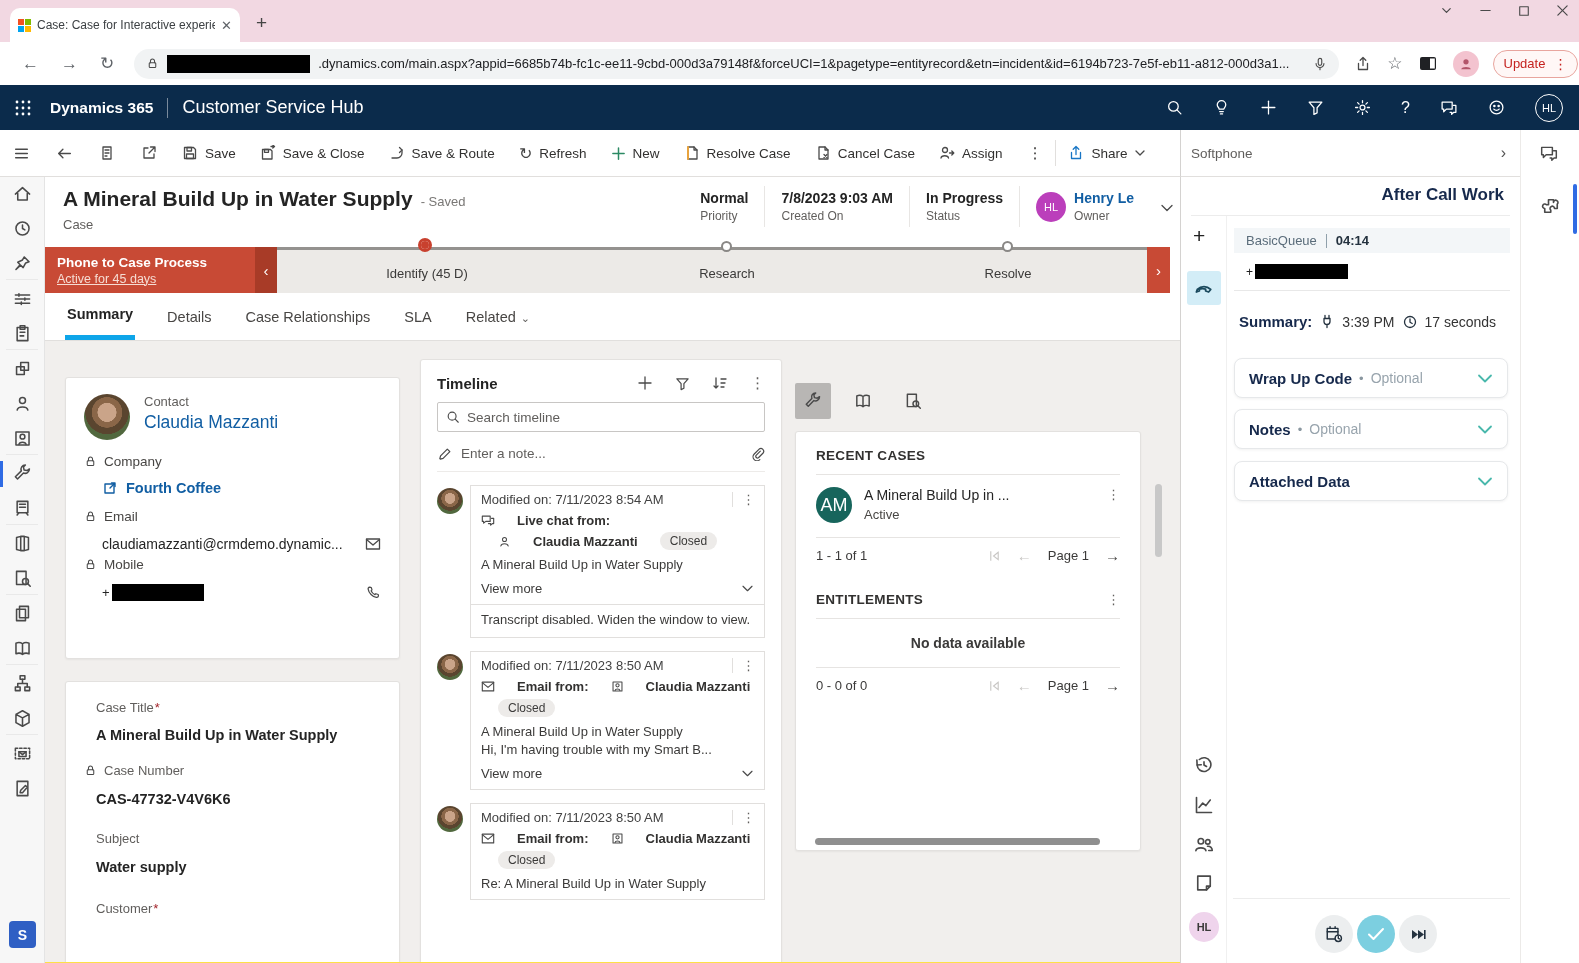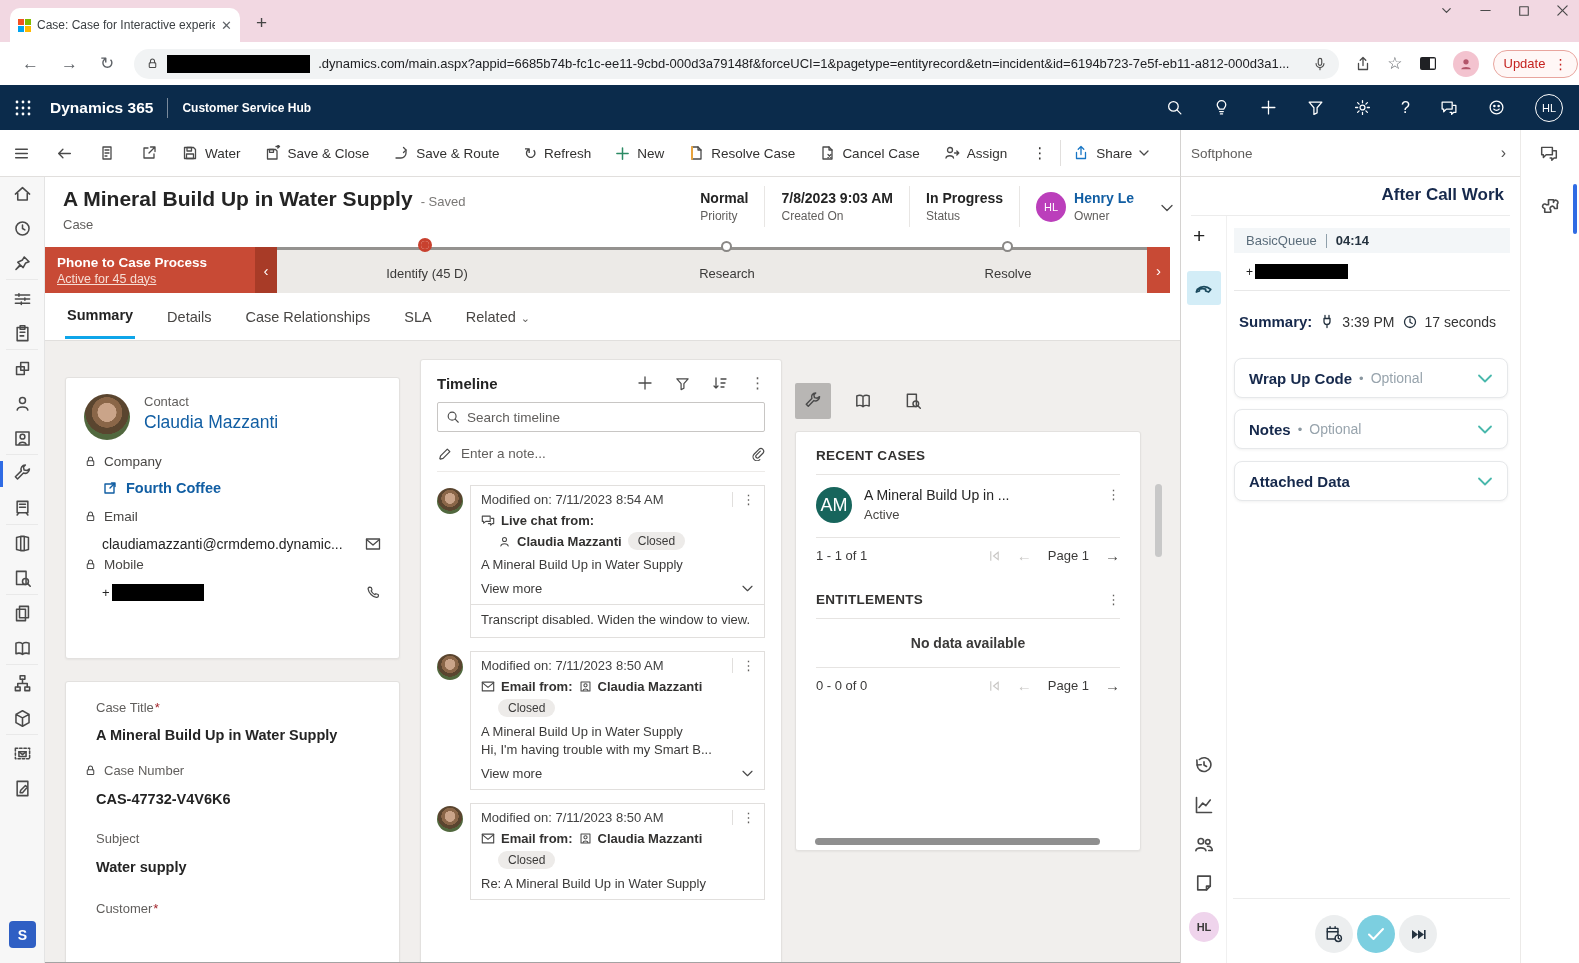--- a/index.html
+++ b/index.html
@@ -21,42 +21,42 @@
 .nav-glyph{font-size:17px;color:#5f6368;margin-left:22px;}
 .urlpill{margin-left:20px;width:1205px;height:30px;background:#f1f3f4;border-radius:15px;display:flex;align-items:center;padding:0 12px;}
 .url-text{font-size:13px;color:#202124;white-space:nowrap;overflow:hidden;flex:1;}
 .addr-ic{margin-left:16px;}
 .browser-avatar{width:26px;height:26px;border-radius:50%;background:#f3c3cf;display:flex;align-items:center;justify-content:center;margin-left:16px;}
 .update-pill{margin-left:14px;height:28px;border:1px solid #e8a59e;border-radius:14px;background:#fff7f6;display:flex;align-items:center;padding:0 10px;gap:8px;color:#c5221f;font-size:13px;}
 
 #d365bar{left:0;top:85px;width:1579px;height:45px;background:#0b2b4b;display:flex;align-items:center;color:#fff;}
 .brand{font-size:15.5px;font-weight:bold;margin-left:18px;}
 .hdr-div{width:1px;height:20px;background:rgba(255,255,255,.45);margin:0 14px;}
-.appname{font-size:12px;font-weight:bold;}
+.appname{font-size:18px;}
 .nav-icons{margin-left:auto;display:flex;align-items:center;gap:30px;margin-right:16px;}
 .hl-badge{width:28px;height:28px;border:1.5px solid #fff;border-radius:50%;display:flex;align-items:center;justify-content:center;font-size:11px;color:#fff;}
 
 #cmdbar{left:0;top:130px;width:1180px;height:47px;background:#fff;border-bottom:1px solid #e1dfdd;display:flex;align-items:center;}
 .cmd{display:flex;align-items:center;gap:7px;padding:0 12px;font-size:13.5px;color:#323130;height:100%;}
 .cmd-ic-only{padding:0 13px;}
 .vsep{width:1px;height:26px;background:#e1dfdd;}
 #sphead{left:1180px;top:130px;width:340px;height:47px;background:#fff;border-left:1px solid #d4d2d0;border-bottom:1px solid #e1dfdd;display:flex;align-items:center;}
 #sphead .t{font-size:13.5px;color:#605e5c;margin-left:10px;}
 #sphead .ch{margin-left:auto;margin-right:14px;color:#555;font-size:16px;}
 
 #rrail{left:1520px;top:130px;width:59px;height:833px;background:#fff;border-left:1px solid #eceae8;}
 #rrail .bluebar{position:absolute;right:2px;top:54px;width:4px;height:50px;background:#2f6be4;border-radius:2px;}
 
 #lrail{left:0;top:177px;width:45px;height:786px;background:#f7f7f7;border-right:1px solid #e4e4e4;}
 .lr{position:absolute;left:13px;width:19px;height:19px;}
 .lr-sep{position:absolute;left:6px;right:6px;height:1px;background:#e9e9e9;}
 .lr-sel{position:absolute;left:0;width:3px;height:26px;background:#2f6be4;}
 .s-logo{position:absolute;left:9px;top:744px;width:27px;height:27px;background:#2f5fc4;border-radius:4px;color:#fff;font-weight:bold;font-size:14px;display:flex;align-items:center;justify-content:center;}
 
-#center{left:45px;top:177px;width:1135px;height:786px;background:#a3a3a3;}
+#center{left:45px;top:177px;width:1135px;height:786px;background:#fde047;}
 #rechead{position:relative;height:70px;background:#fff;}
 .rec-title{position:absolute;left:18px;top:10px;display:flex;align-items:baseline;gap:8px;}
 .rec-title h1{font-size:21px;font-weight:700;color:#242424;}
 .rec-saved{font-size:13px;color:#797775;}
 .rec-entity{position:absolute;left:18px;top:40px;font-size:13px;color:#605e5c;}
 .hd-fields{position:absolute;right:30px;top:9px;display:flex;}
 .hf{padding:4px 16px;border-left:1px solid #e8e6e4;}
 .hf:first-child{border-left:none;}
 .hf .v{font-size:14px;font-weight:600;color:#242424;}
 .hf .l{font-size:12px;color:#605e5c;margin-top:3px;}
@@ -72,21 +72,21 @@
 .bpf-lchev{position:absolute;left:210px;top:0;width:22px;height:46px;background:#a83b27;color:#fff;display:flex;align-items:center;justify-content:center;font-size:15px;}
 .bpf-track{position:absolute;left:232px;top:0;width:870px;height:46px;background:#eceae7;border-top:3px solid #94928f;}
 .bpf-rcap{position:absolute;left:1102px;top:0;width:23px;height:46px;background:#c84a35;color:#fff;display:flex;align-items:center;justify-content:center;font-size:15px;}
 .stage-dot-active{position:absolute;top:-12px;width:14px;height:14px;border:3px solid #c8402e;border-radius:50%;background:#fff;display:flex;align-items:center;justify-content:center;}
 .stage-dot-active i{width:8px;height:8px;border-radius:50%;background:#c8402e;}
 .stage-dot{position:absolute;top:-9px;width:11px;height:11px;border:2px solid #8a8886;border-radius:50%;background:#fff;}
 .stage-lbl{position:absolute;top:16px;width:160px;text-align:center;font-size:13px;color:#3b3a39;}
 
 #tabbar{position:relative;height:48px;background:#fff;border-bottom:1px solid #e1dfdd;display:flex;align-items:center;gap:30px;padding-left:20px;}
 .ftab{font-size:14.5px;color:#484644;padding:13px 2px;position:relative;}
-.ftab.active{font-weight:700;color:#242424;border-bottom:3px solid #0ea5e9;}
+.ftab.active{font-weight:700;color:#242424;border-bottom:5px solid #0ea5e9;}
 .ftab .ch{font-size:11px;color:#605e5c;margin-left:5px;}
 
 #form{position:relative;height:621px;background:#f1efed;overflow:hidden;}
 .card{position:absolute;background:#fff;border:1px solid #e3e1df;border-radius:3px;box-shadow:0 1px 2px rgba(0,0,0,.05);}
 .photo{width:46px;height:46px;border-radius:50%;background:radial-gradient(circle at 50% 40%,#caa489 26%,#8a6648 27% 42%,#5a452f 43% 60%,#51683e 61%);}
 .photo.sm{width:26px;height:26px;}
 .lockrow{display:flex;align-items:center;gap:7px;font-size:13.5px;color:#484644;}
 .fieldlabel{font-size:13px;color:#605e5c;}
 .req{color:#a4262c;margin-left:1px;}
 .fieldval{font-size:14.5px;color:#242424;font-weight:600;}
@@ -99,21 +99,21 @@
 .tl-search input::placeholder,.noterow input::placeholder{color:#605e5c;}
 .noterow{display:flex;align-items:center;gap:9px;height:36px;border-bottom:1px solid #edebe9;margin-top:4px;}
 .entry{display:flex;margin-top:13px;}
 .entry .photo{margin-right:7px;margin-top:3px;flex:none;}
 .ebox{flex:1;border:1px solid #e1dfdd;background:#fff;}
 .ehead{display:flex;align-items:center;padding:6px 0 4px 10px;}
 .ehead .m{font-size:13px;color:#424242;flex:1;}
 .ehead .sep{width:1px;align-self:stretch;background:#e1dfdd;}
 .edots{padding:0 9px;color:#605e5c;}
 .ebody{padding:2px 10px 8px;}
-.kindrow{display:flex;align-items:center;gap:6px;font-size:13px;font-weight:700;color:#323130;flex-wrap:wrap;}
+.kindrow{display:flex;align-items:center;gap:22px;font-size:13px;font-weight:700;color:#323130;flex-wrap:wrap;}
 .pill{background:#edebe9;border-radius:10px;padding:2px 10px;font-size:12px;color:#3b3a39;font-weight:400;}
 .eline{font-size:13px;color:#3b3a39;margin-top:7px;}
 .vmore{display:flex;align-items:center;font-size:13px;color:#3b3a39;margin-top:9px;}
 .vmore .ch{margin-left:auto;color:#605e5c;}
 .efoot{border-top:1px solid #e1dfdd;padding:6px 10px 8px;font-size:13px;color:#3b3a39;line-height:1.35;}
 
 .tools{position:absolute;left:750px;top:42px;display:flex;gap:14px;align-items:center;}
 .toolbtn{width:36px;height:36px;display:flex;align-items:center;justify-content:center;border-radius:2px;}
 .toolbtn.sel{background:#b8b6b4;}
 .sec-title{font-size:13.5px;font-weight:700;color:#323130;letter-spacing:.3px;}
@@ -296,21 +296,21 @@
         <svg class="i" width="16" height="16" viewBox="0 0 16 16">
           <path d="M7 3H3v10h10V9M9.5 2h4.5v4.5M14 2 8 8"></path>
         </svg>
       </span>
     <span class="cmd">
         <svg class="i" width="16" height="16" viewBox="0 0 16 16">
           <path d="M2.5 2.5h9l2 2v9h-11z"></path>
           <rect x="5" y="2.5" width="4.5" height="3.5"></rect>
           <rect x="4.5" y="9" width="7" height="4.5"></rect>
         </svg>
-        <span>Water</span>
+        <span>Save</span>
       </span>
     <span class="cmd">
         <svg class="i" width="16" height="16" viewBox="0 0 16 16">
           <path d="M2.5 4.5h8l1.5 1.5v8h-9.5z"></path>
           <rect x="4.5" y="4.5" width="4" height="2.8"></rect>
           <path d="M11 1.5h3.5M12.8 0l1.7 1.5-1.7 1.5"></path>
         </svg>
         <span>Save &amp; Close</span>
       </span>
     <span class="cmd">

